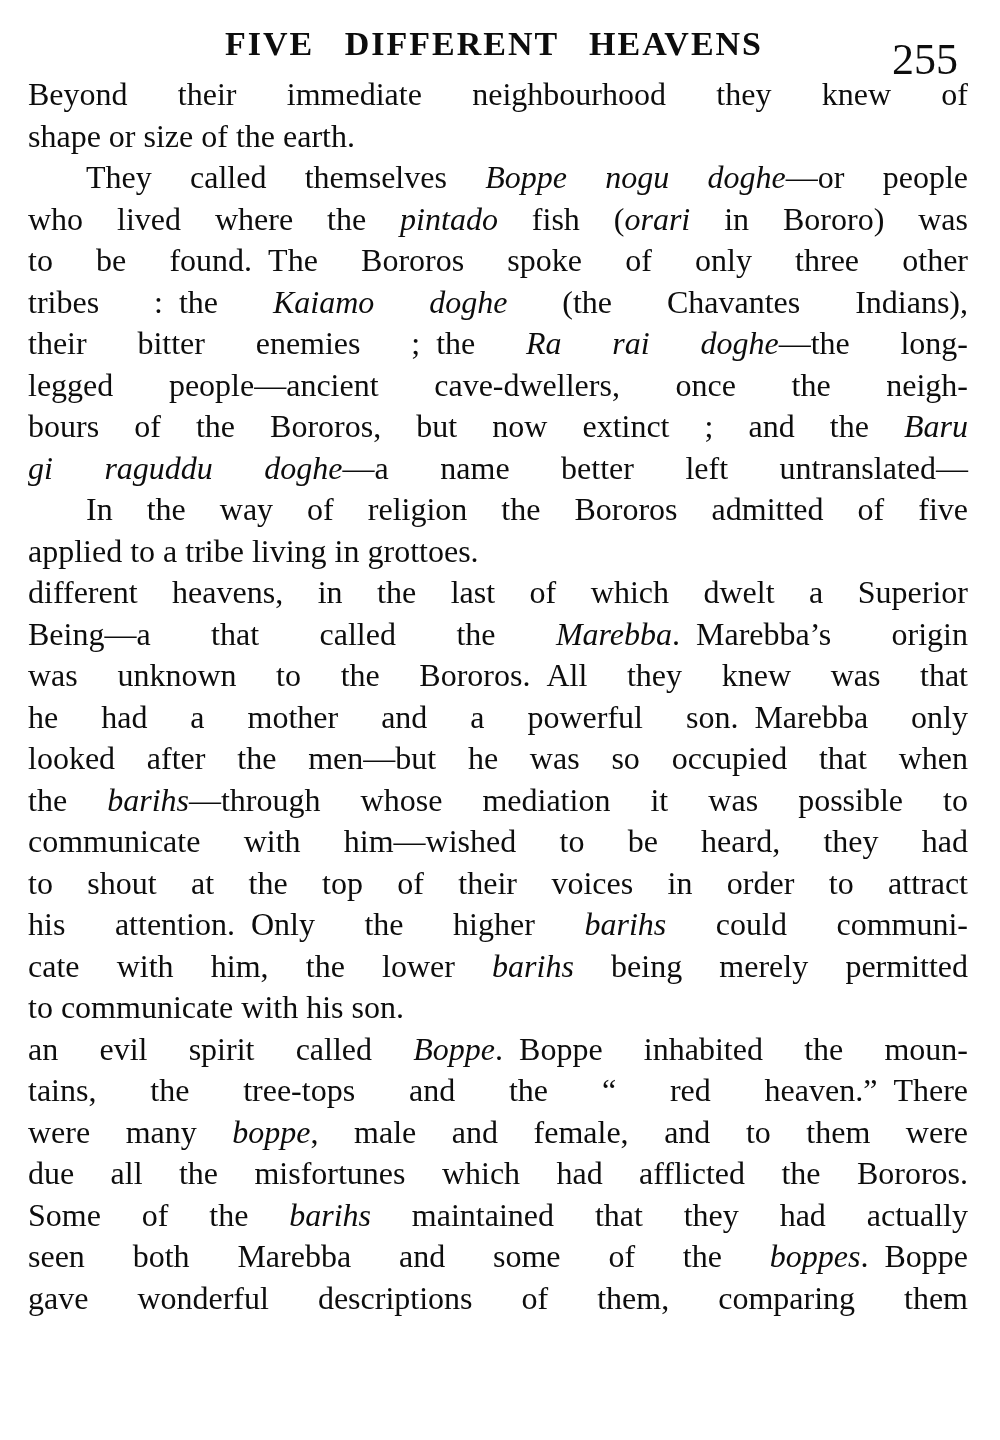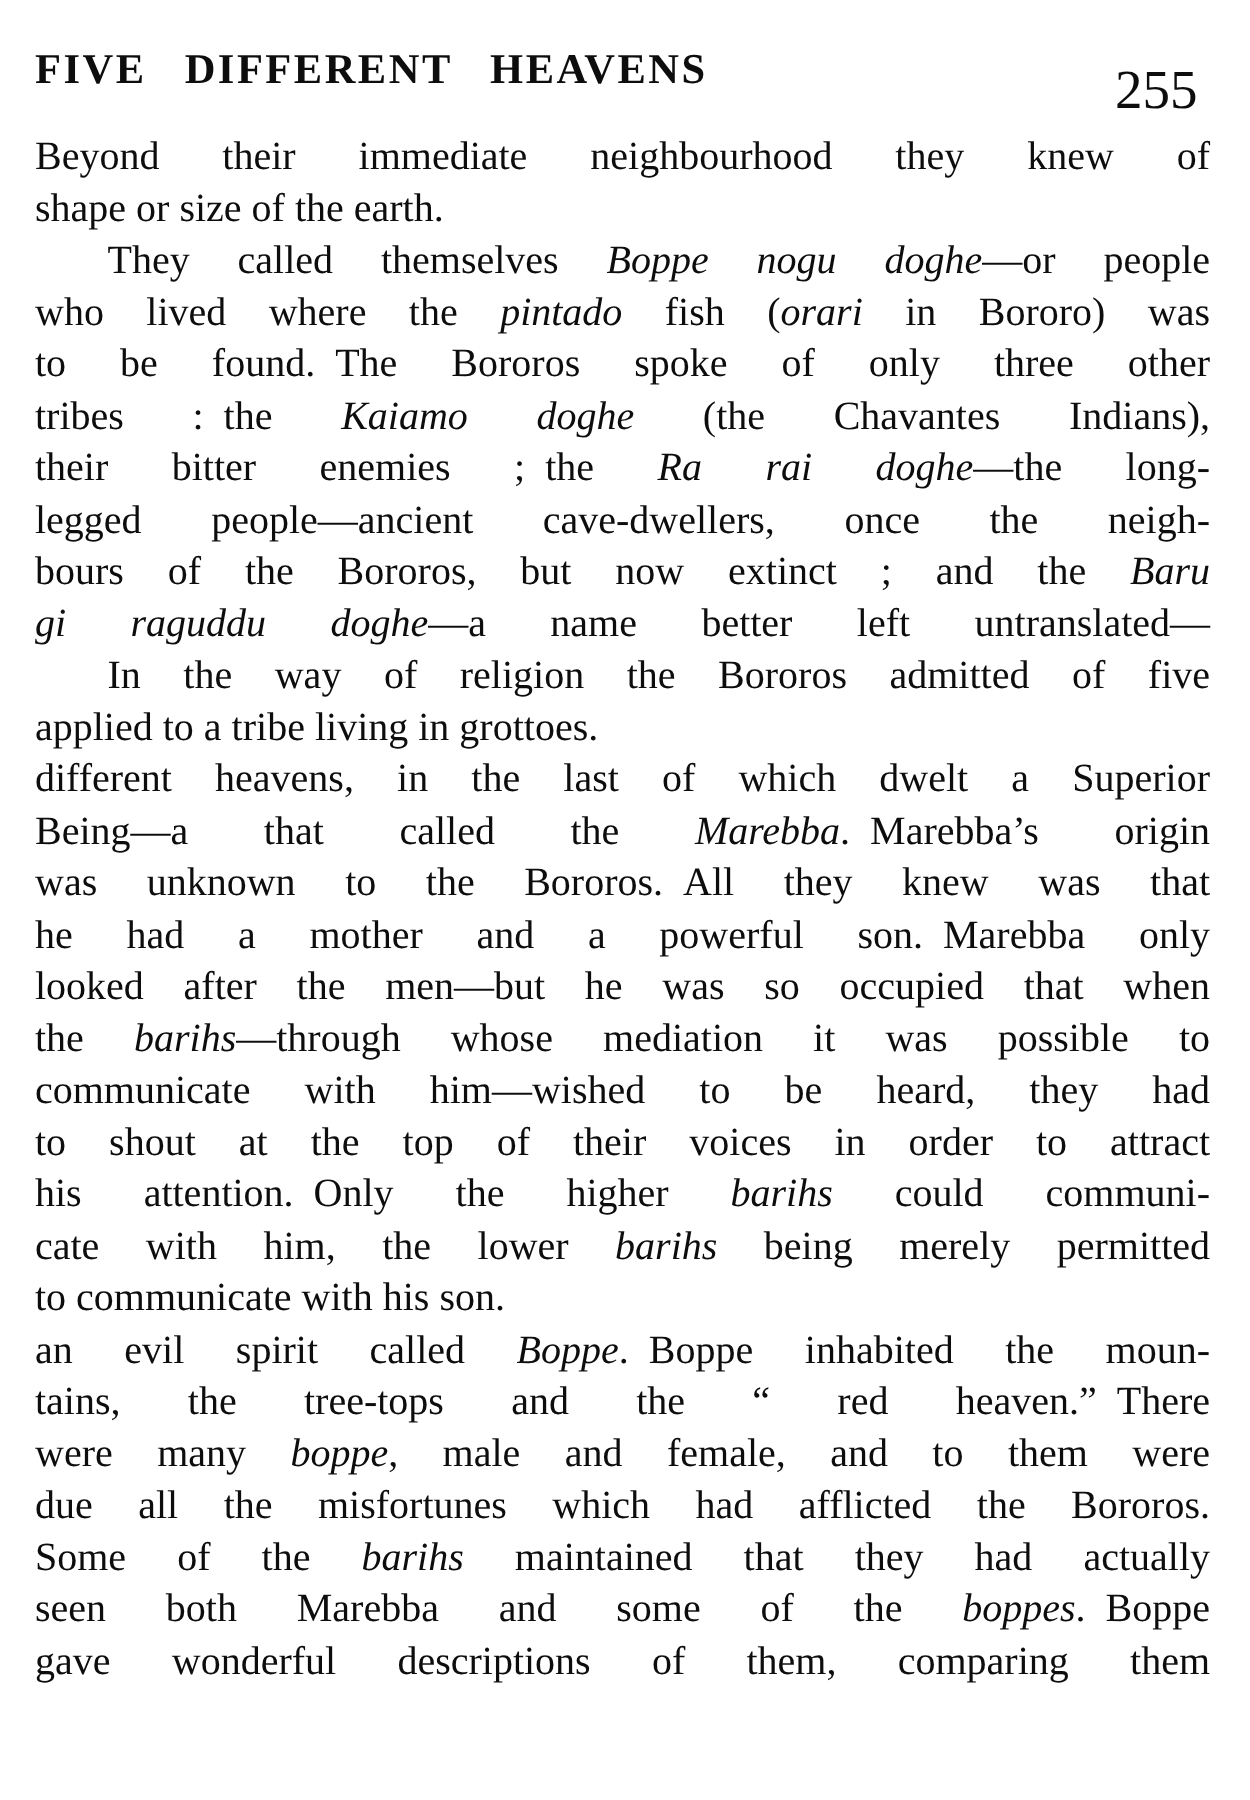--- a/index.html
+++ b/index.html
@@ -11,43 +11,43 @@
     position: relative;
     width: 1000px;
     height: 1440px;
     background: #ffffff;
     color: #0d0d0d;
     font-family: "Liberation Serif", "DejaVu Serif", serif;
     overflow: hidden;
   }
   .page-header {
     position: relative;
-    margin-top: 32px;
+    margin-top: 20px;
     padding: 0 40px 0 28px;
-    text-align: left;
+    text-align: center;
     height: 48px;
   }
   .running-title {
     font-size: 34px;
     font-weight: bold;
     letter-spacing: 2px;
     word-spacing: 20px;
     line-height: 48px;
     white-space: nowrap;
   }
   .page-number {
     position: absolute;
     right: 42px;
     top: 16px;
     font-size: 44px;
     font-weight: normal;
     line-height: 48px;
   }
   .page-body {
-    margin-top: 24px;
+    margin-top: 6px;
     padding: 0 32px 0 28px;
     font-size: 32px;
     line-height: 41.5px;
   }
   .line {
     text-align: justify;
     text-align-last: justify;
     height: 41.5px;
     white-space: nowrap;
   }

